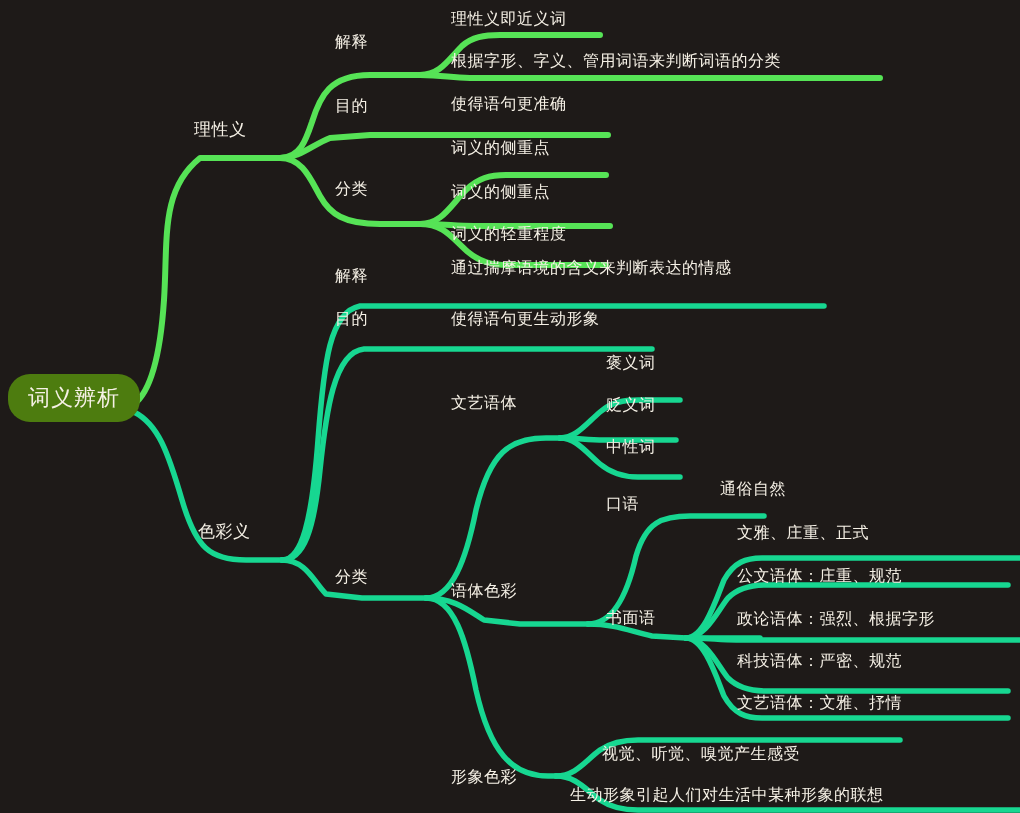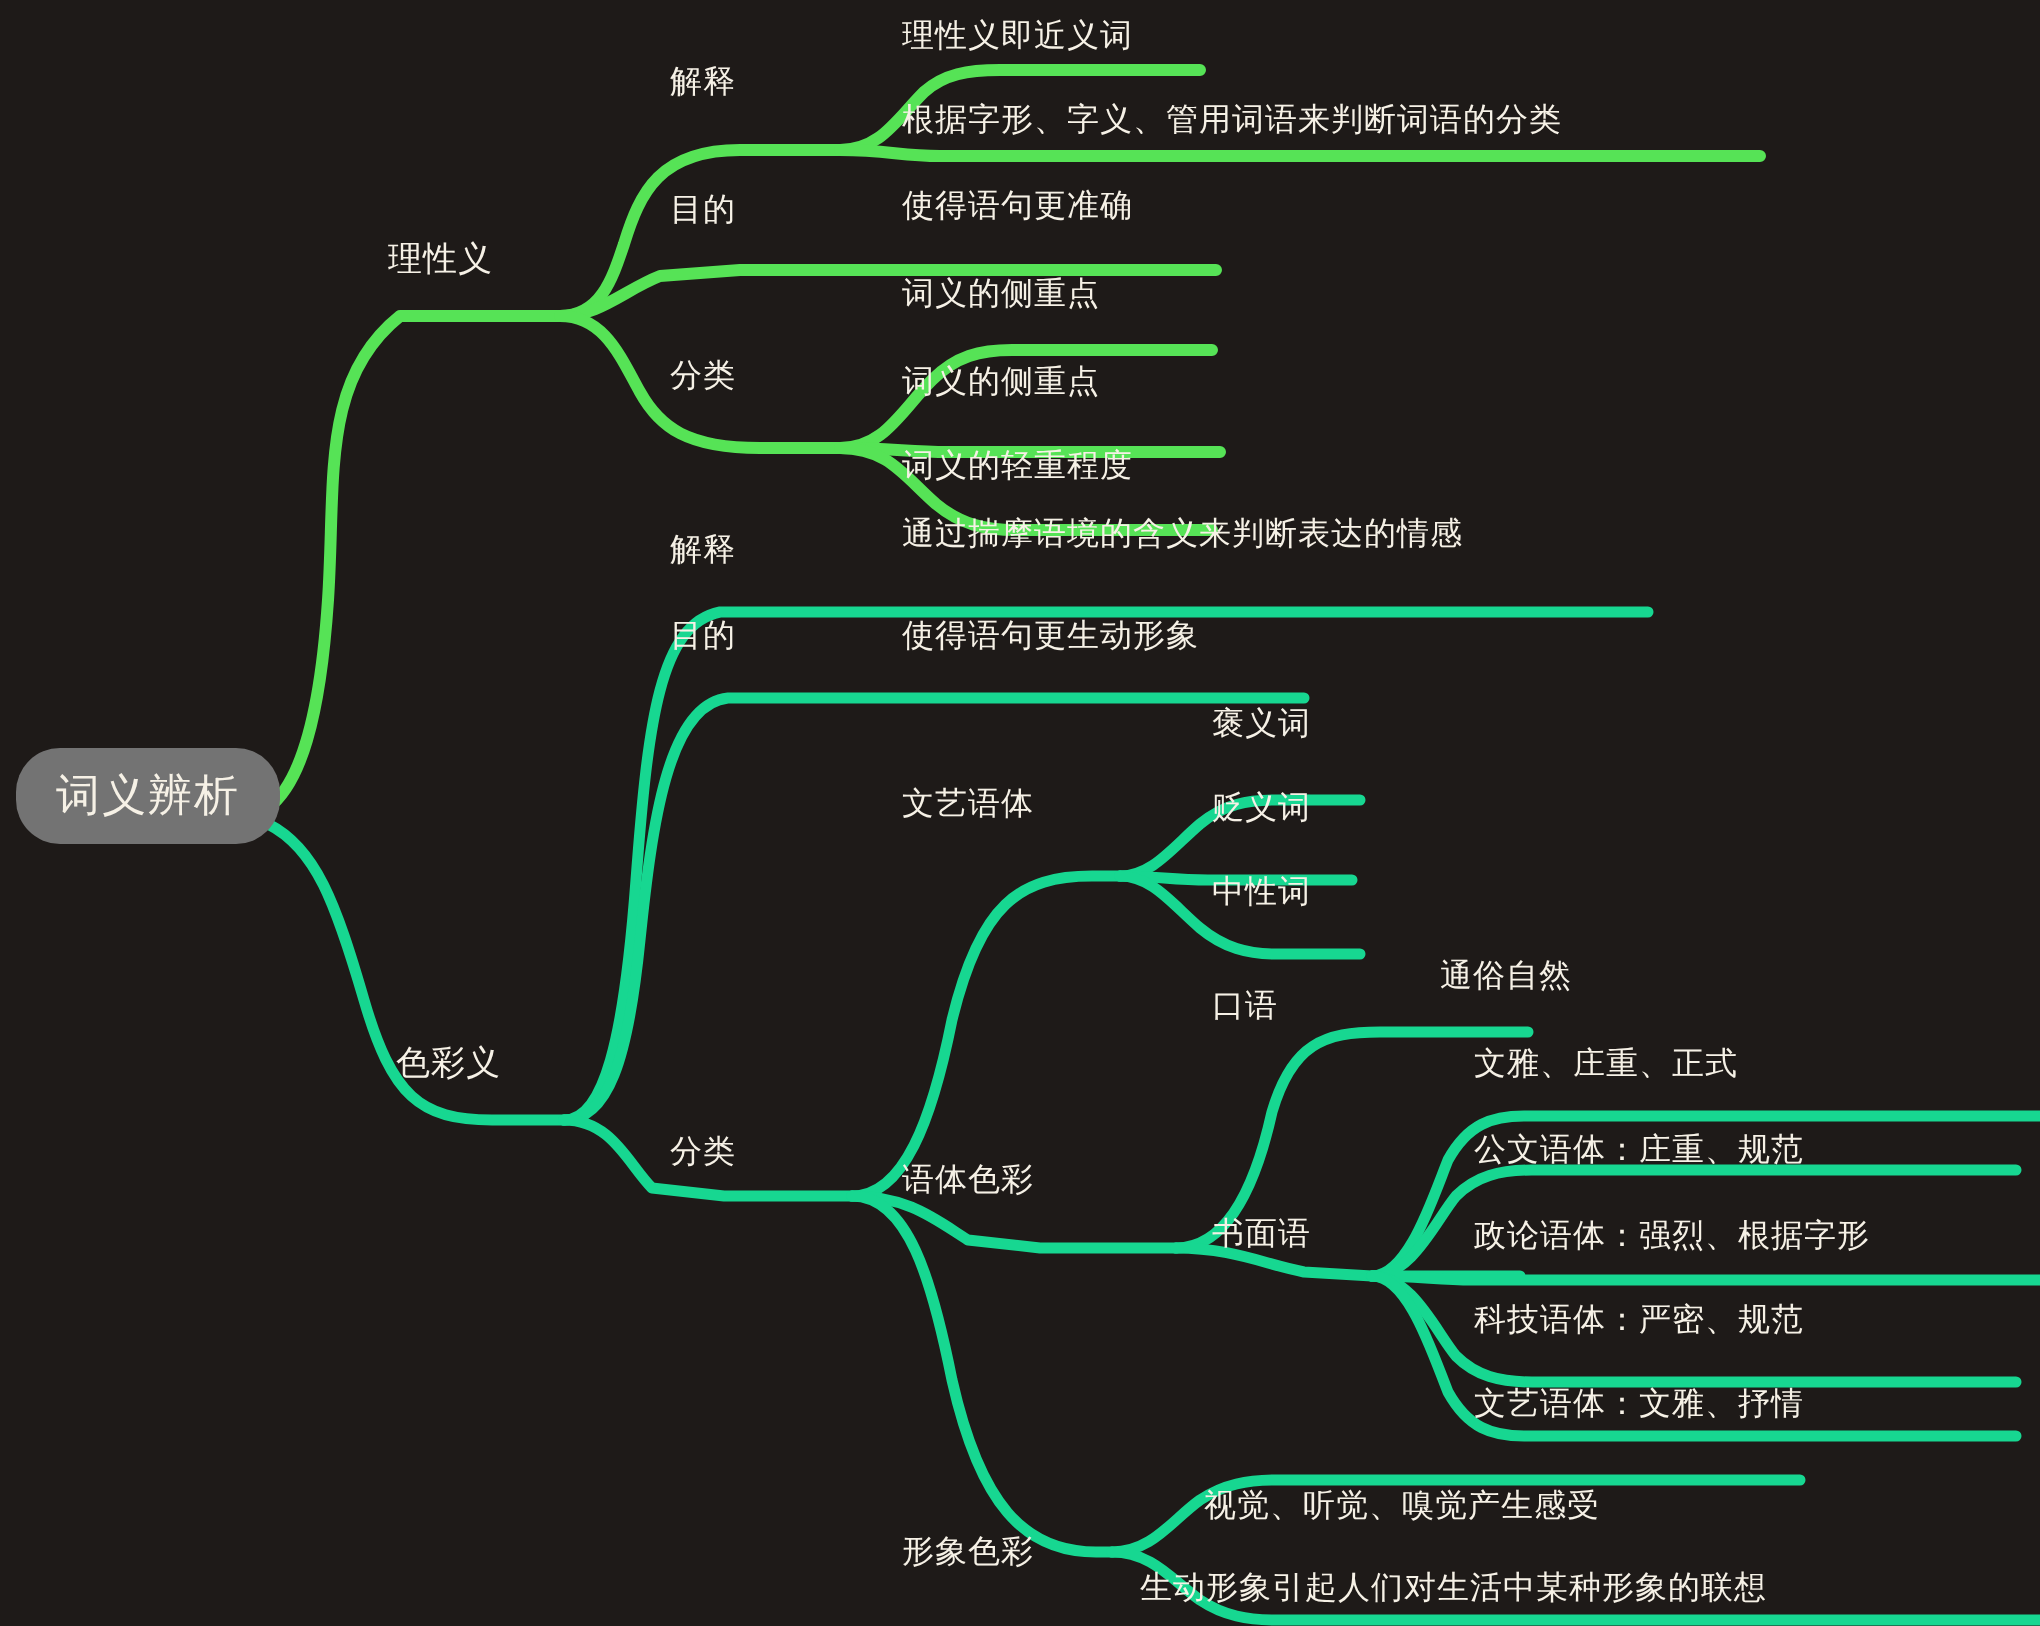--- a/index.html
+++ b/index.html
@@ -26,21 +26,21 @@
     font-size:16px;
     line-height:22px;
     white-space:nowrap;
     letter-spacing:0.5px;
     transform:translateY(-100%);
     padding:0 2px;
   }
   .node-label.lvl1{ font-size:17px; }
   .root-node{
     position:absolute;
-    background:#737373;
+    background:#4d7c0f;
     color:#f6f1e6;
     font-size:22px;
     line-height:24px;
     padding:12px 20px;
     border-radius:22px;
     white-space:nowrap;
     letter-spacing:1px;
   }
 </style>
 </head>

